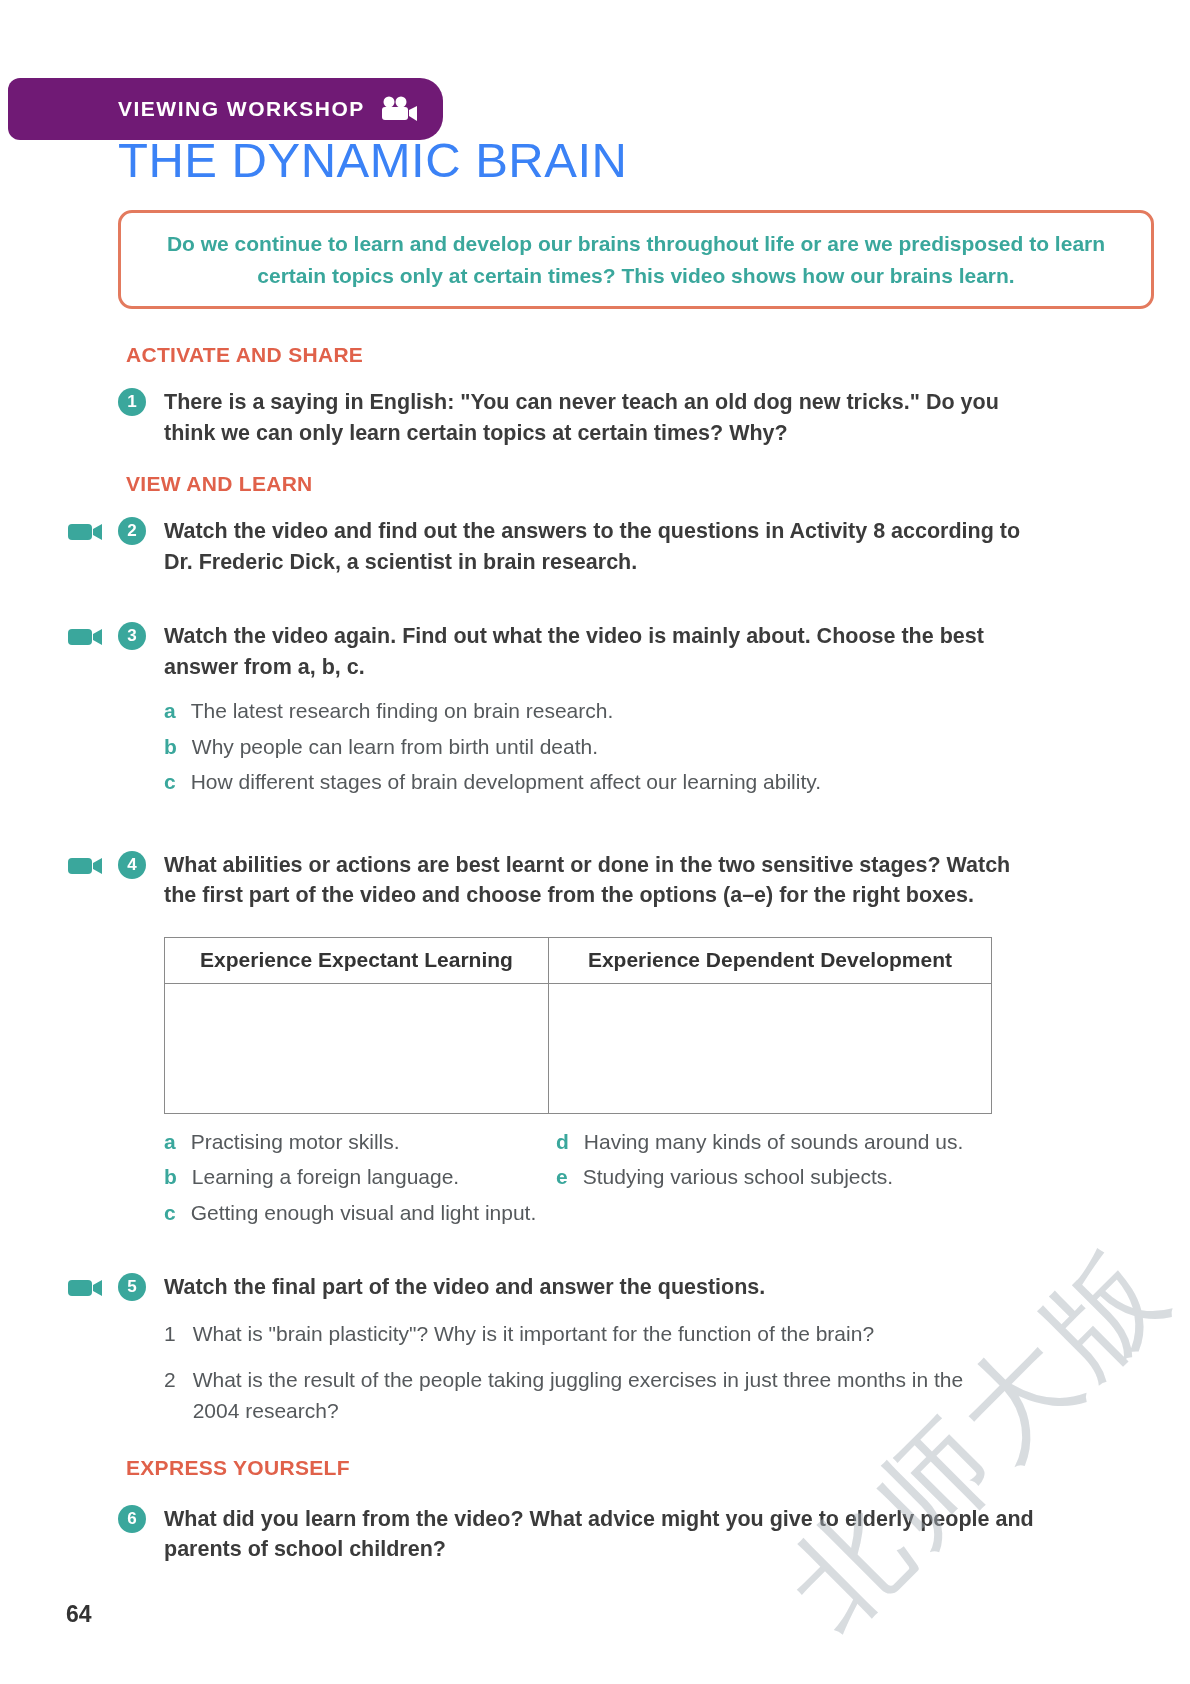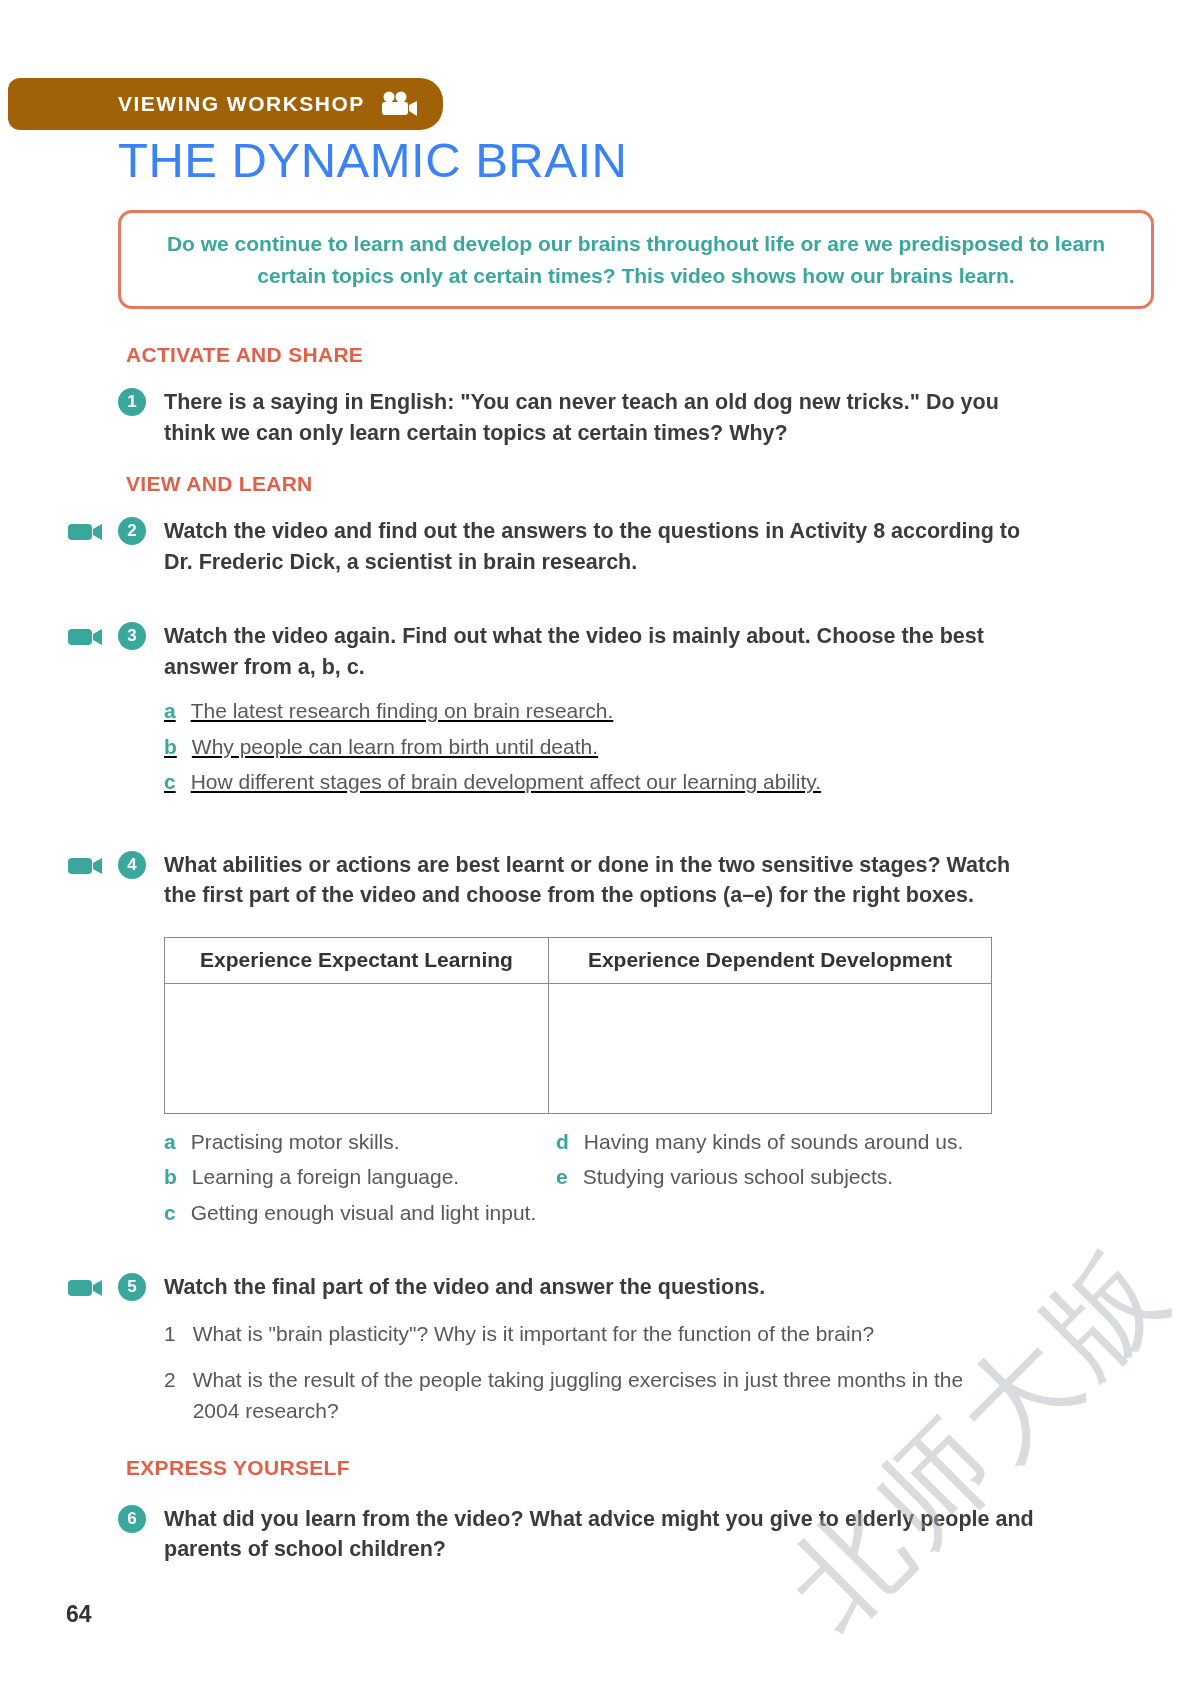--- a/index.html
+++ b/index.html
@@ -9,22 +9,22 @@
     background:#ffffff;
     position:relative;
     overflow:hidden;
     font-family:"Liberation Sans", sans-serif;
   }
   .page { position:relative; width:1190px; height:1684px; }
 
   
   .banner {
     position:absolute; top:78px; left:8px;
-    height:52px;
-    background:#a16207;
+    height:62px;
+    background:#701a75;
     border-radius:12px 23px 23px 12px;
     display:flex; align-items:center;
     padding:0 24px 0 110px;
     color:#fff;
   }
   .banner-label { font-size:21px; font-weight:bold; letter-spacing:1.5px; }
   .banner-cam { margin-left:14px; display:flex; align-items:center; }
 
   
   .content { padding:132px 0 0 118px; width:990px; }
@@ -60,21 +60,21 @@
     background:#3aa79c; color:#fff;
     font-size:17px; font-weight:bold;
     display:flex; align-items:center; justify-content:center;
   }
   .cam-icon { position:absolute; left:-50px; top:4px; line-height:0; }
   .qtext {
     margin:0; font-size:21.5px; font-weight:bold;
     color:#3b3b3b; line-height:1.42;
   }
 
-  .options { margin:13px 0 0 0;text-decoration:underline; }
+  .options { margin:13px 0 0 0; }
   .option { font-size:21px; color:#55595c; line-height:1.5; margin-bottom:4px; }
   .letter { color:#3aa79c; font-weight:bold; margin-right:15px; }
 
   
   .box-table {
     border-collapse:collapse;
     width:828px;
     margin:26px 0 12px 0;
     background:#fff;
   }

